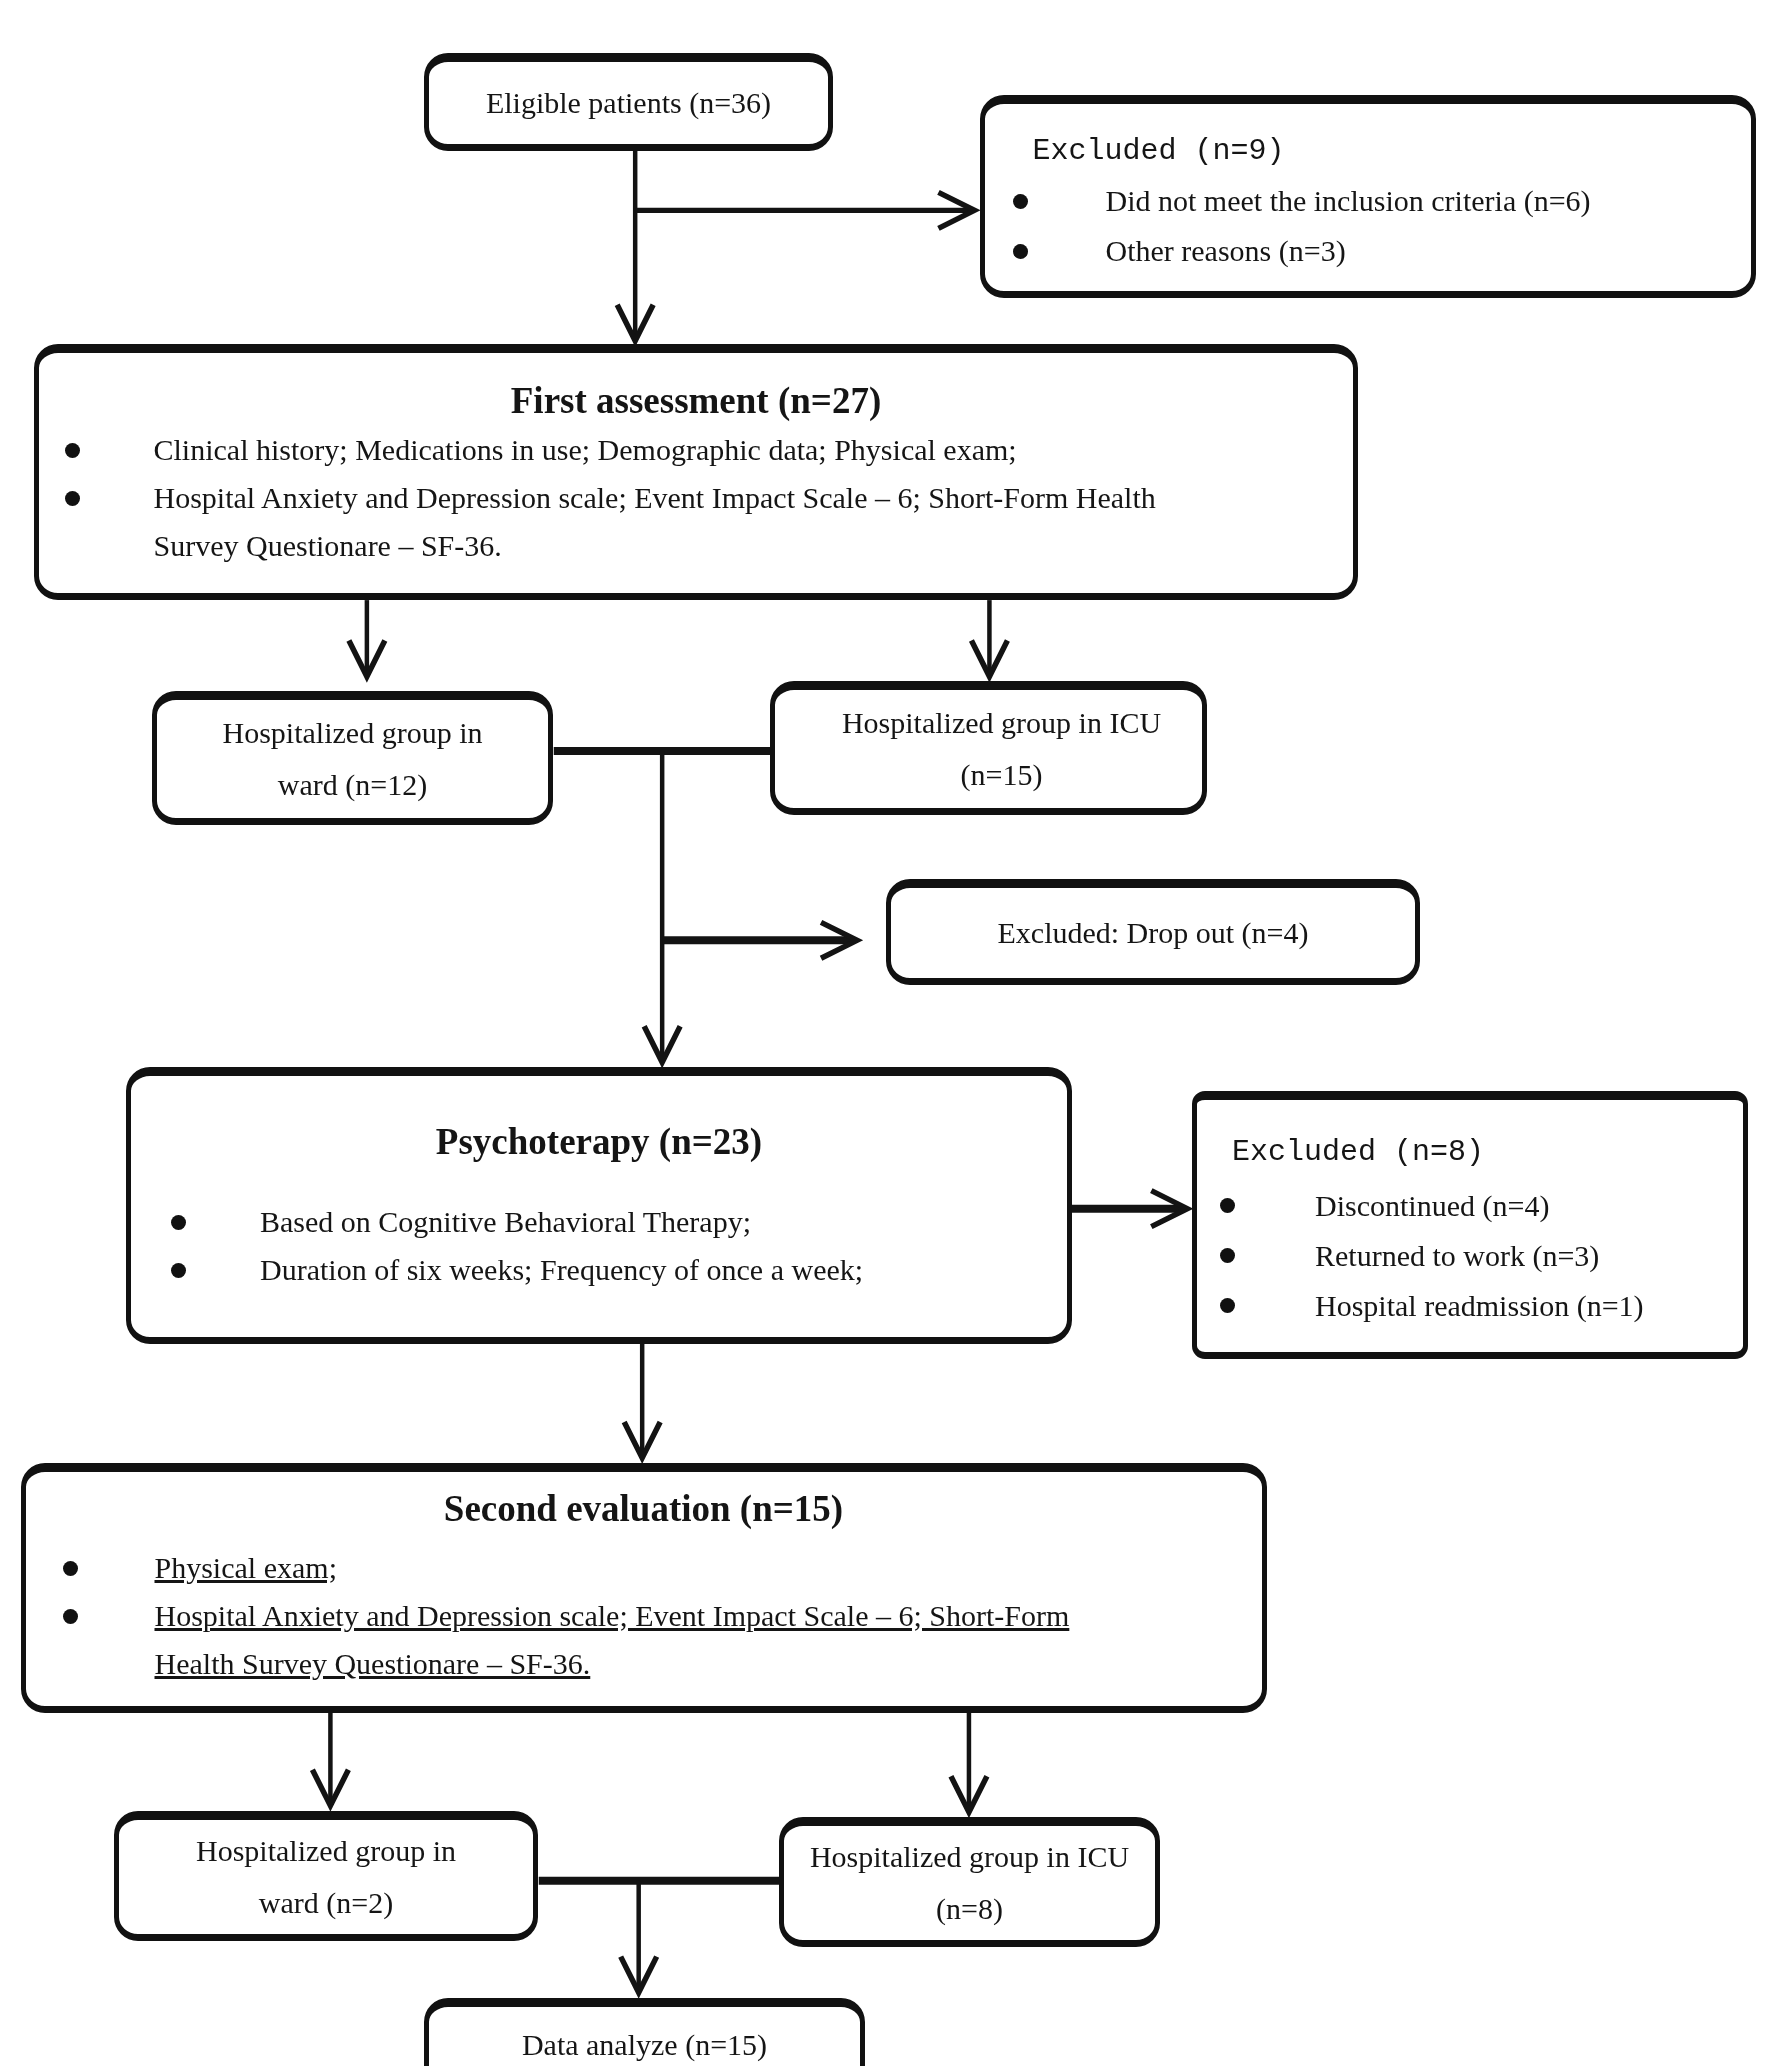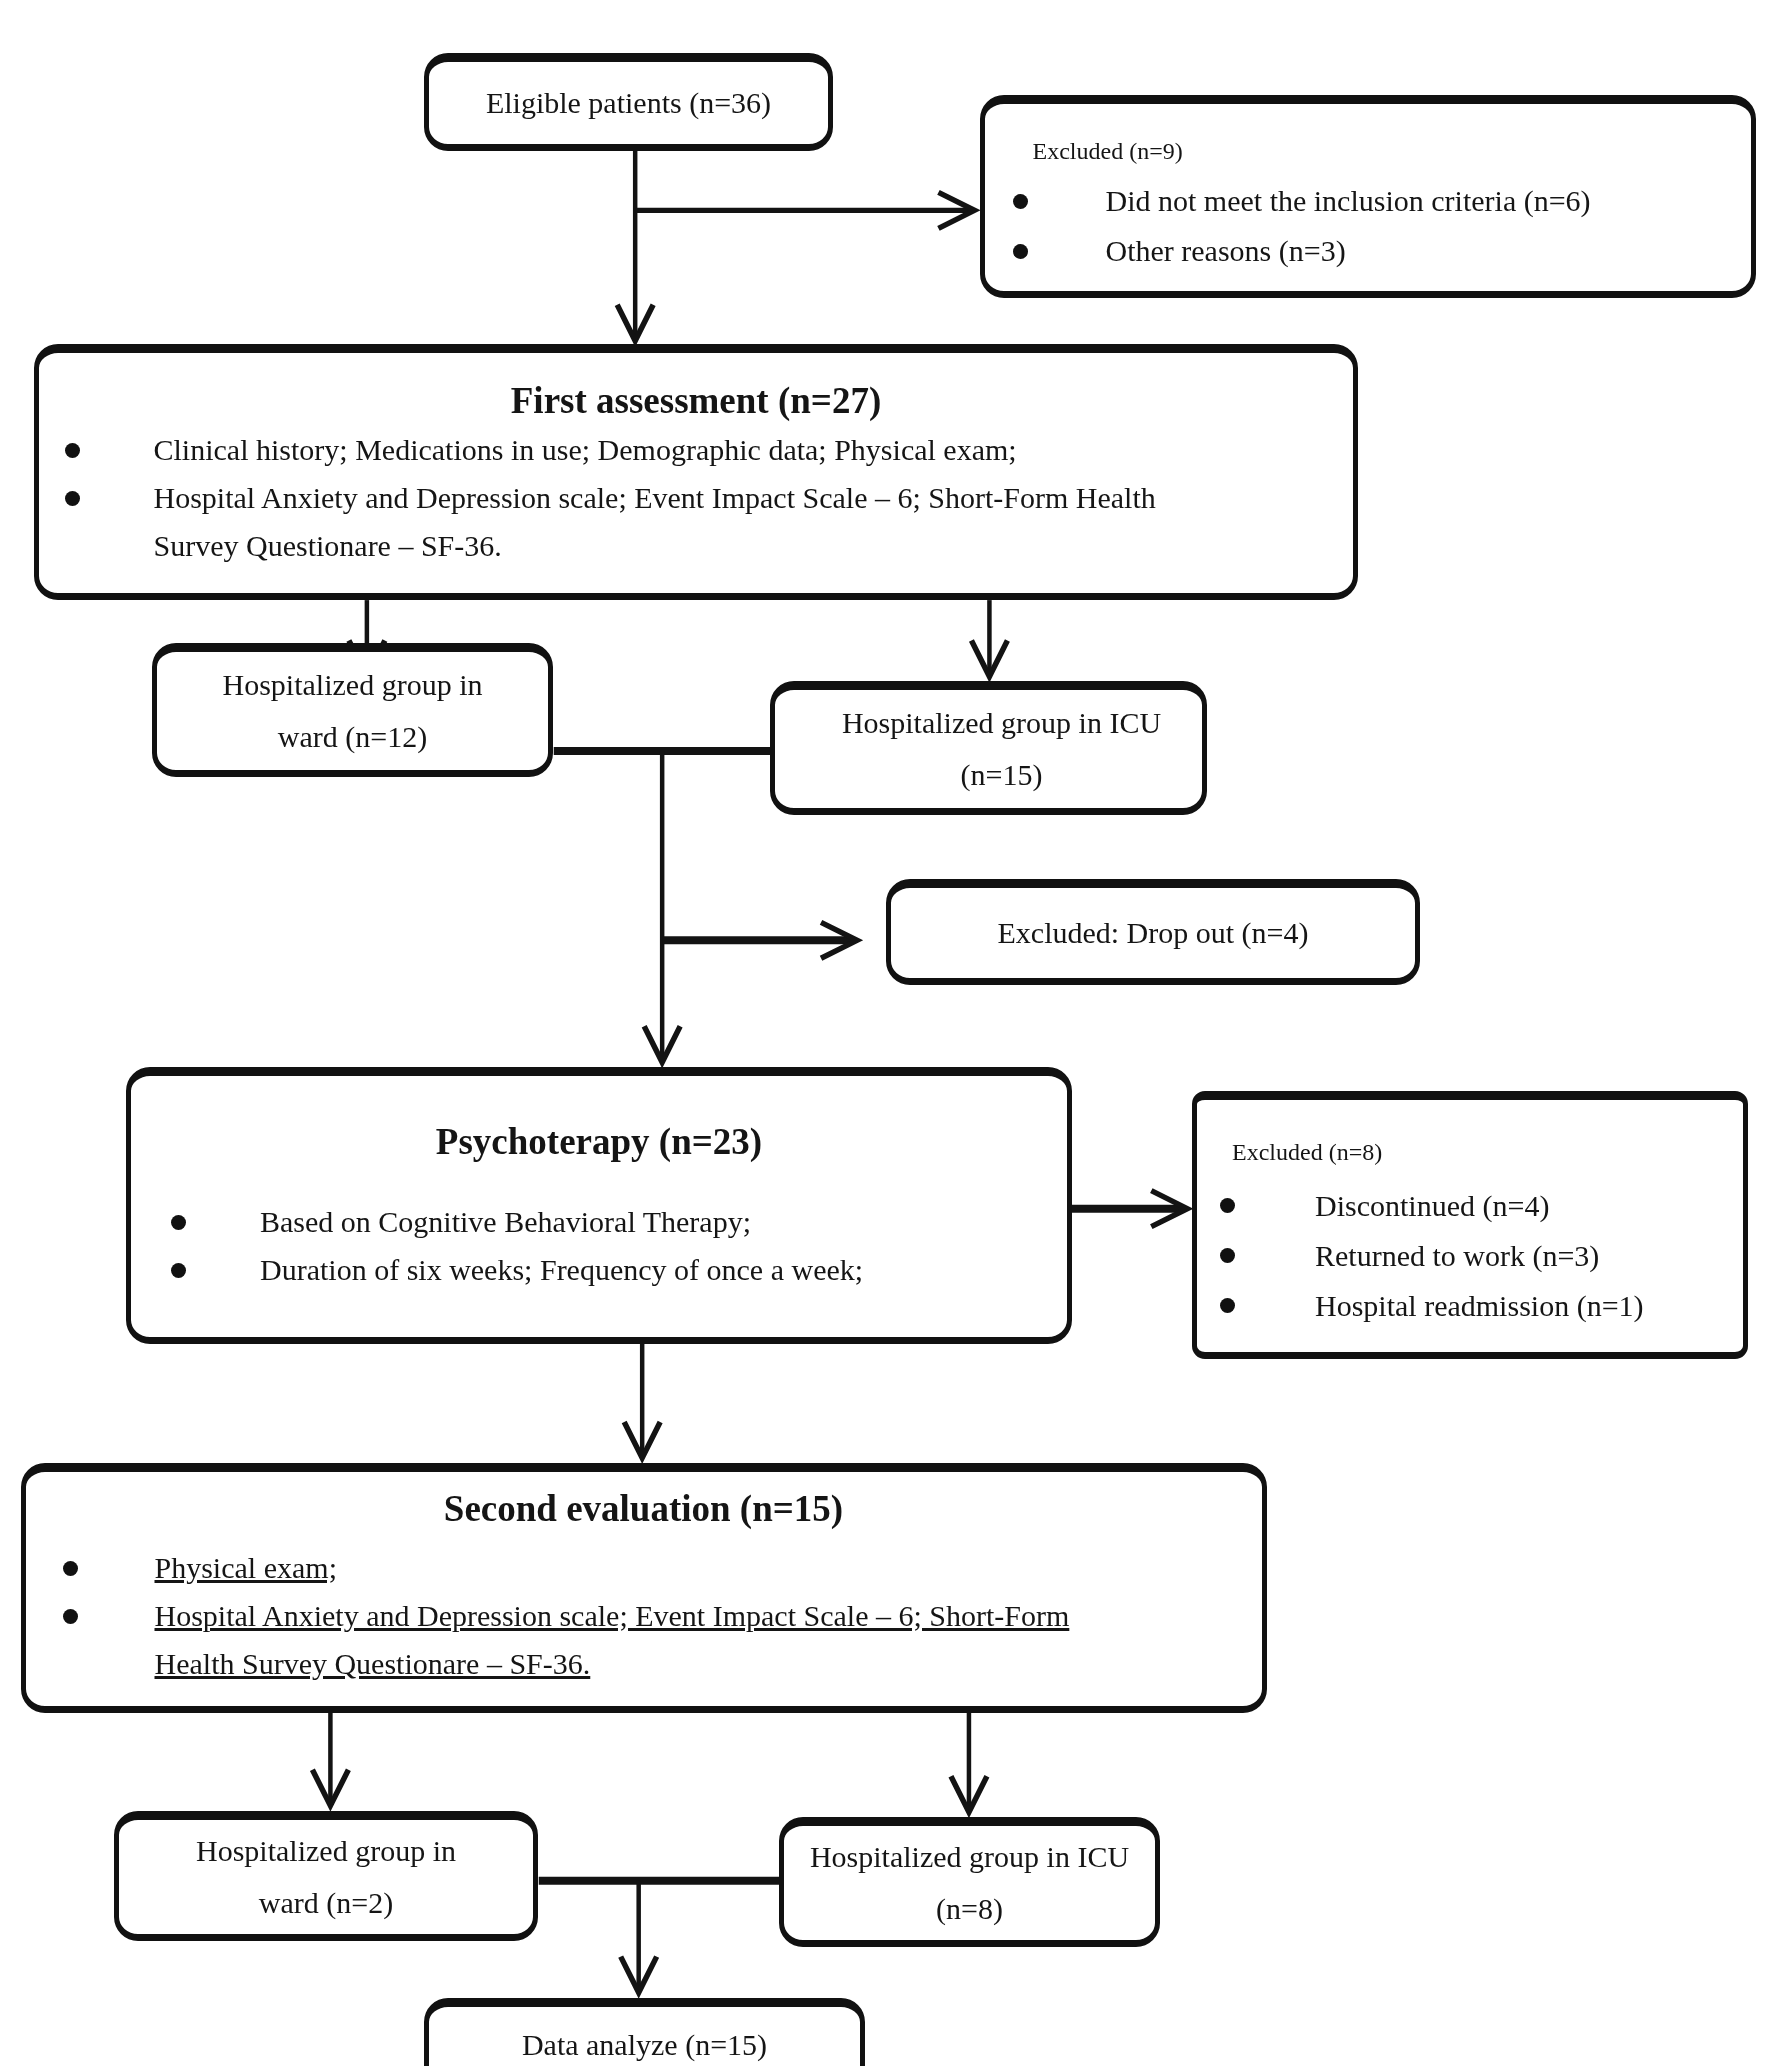--- a/index.html
+++ b/index.html
@@ -42,22 +42,23 @@
     text-align: center;
     line-height: 52px;
   }
   .btitle {
     font-weight: bold;
     font-size: 37px;
     text-align: center;
     line-height: 48px;
   }
   .ltitle {
-    font-size: 24px;
+    font-size: 30px;
     line-height: 48px;
+    font-family: Liberation Mono, monospace;
   }
   .bullet {
     display: flex;
     align-items: flex-start;
   }
   .dot {
     width: 15px; height: 15px;
     border-radius: 50%;
     background: #111111;
     flex: 0 0 15px;
@@ -69,21 +70,21 @@
   #b-excl9    { left: 980px; top: 59px;  width: 776px; height: 203px; padding: 22.5px 20px 0 27.5px; }
   #b-excl9 .ltitle { margin-left: 20px; }
   #b-excl9 .bullets .bullet { margin-top: 2px; }
   #b-excl9 .dot { margin-right: 78px; }
 
   #b-first    { left: 34px;   top: 308px;  width: 1324px; height: 256px; padding-top: 24px; }
   #b-first .bullets { padding-left: 25.5px; margin-top: 1px; }
   #b-first .dot { margin-right: 74px; }
   #b-first .wrapped { max-width: 1049px; }
 
-  #b-ward12   { left: 152px;  top: 607px; width: 401px;  height: 134px; }
+  #b-ward12   { left: 152px;  top: 655px; width: 401px;  height: 134px; }
   #b-icu15    { left: 770px; top: 645px; width: 437px;  height: 134px; padding-left: 26px; }
   #b-dropout  { left: 886px; top: 843px; width: 534px; height: 106px; line-height: 50px; }
 
   #b-psych    { left: 126px;  top: 1031px; width: 946px; height: 277px; padding-top: 42px; }
   #b-psych .bullets { padding-left: 40px; margin-top: 32px; }
   #b-psych .dot { margin-right: 74px; }
 
   #b-excl8    { left: 1192px; top: 1055px; width: 556px; height: 268px; padding: 27.5px 10px 0 23px; border-radius: 13px; }
   #b-excl8 .ltitle { margin-left: 12px; }
   #b-excl8 .bullets { margin-top: 5px; line-height: 50px; }

